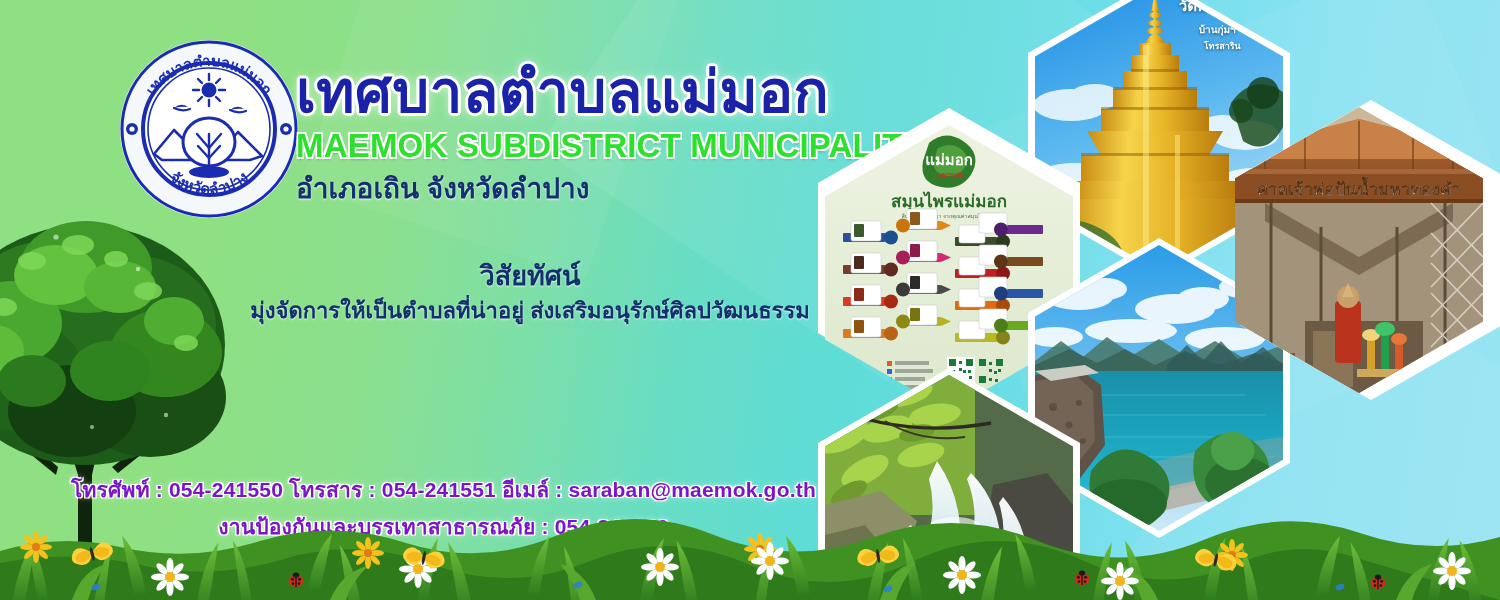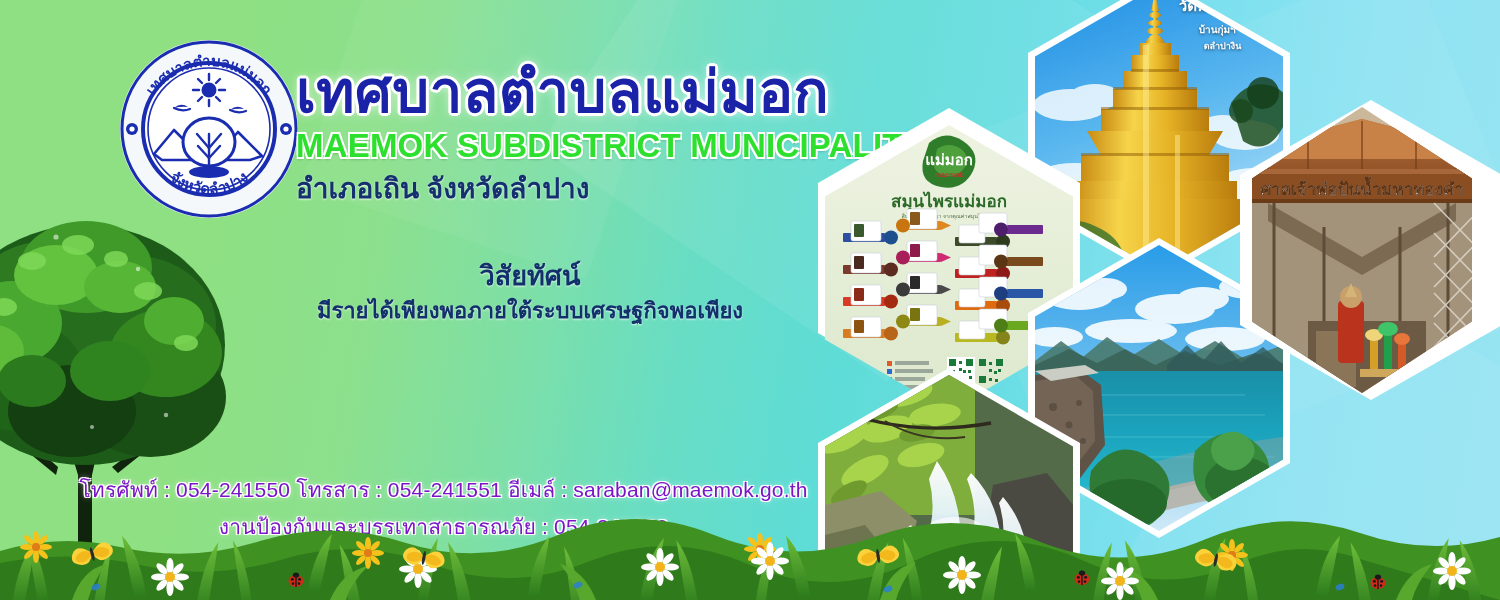--- a/index.html
+++ b/index.html
@@ -115,21 +115,21 @@
 
   
   #contact {
     position: absolute;
     left: 60px; top: 472px;
     width: 760px;
     text-align: center;
   }
   .contact-line {
     font-size: 21px;
-    font-weight: normal;
+    font-weight: bold;
     line-height: 1.75;
     color: #7b16c8;
     letter-spacing: 0.2px;
     text-shadow:
       -1.4px -1.4px 0 #ffffff,  1.4px -1.4px 0 #ffffff,
       -1.4px  1.4px 0 #ffffff,  1.4px  1.4px 0 #ffffff,
        0 0 6px rgba(255,255,255,0.9);
     white-space: nowrap;
     margin-left: 7px;
   }
@@ -156,21 +156,21 @@
   .hex-poster-f { left: 18px;  top: 128px; width: 262px; height: 300px; }
   .hex-poster   { left: 25px;  top: 145px; width: 248px; height: 286px; }
 
   .hex-pagoda-f { left: 228px; top:  -2px; width: 262px; height: 300px; }
   .hex-pagoda   { left: 235px; top:   5px; width: 248px; height: 286px; }
 
   .hex-dam-f    { left: 228px; top: 258px; width: 262px; height: 300px; }
   .hex-dam      { left: 235px; top: 265px; width: 248px; height: 286px; }
 
   .hex-shrine-f { left: 440px; top: 120px; width: 262px; height: 300px; }
-  .hex-shrine   { left: 452px; top: 127px; width: 220px; height: 286px; }
+  .hex-shrine   { left: 435px; top: 127px; width: 248px; height: 286px; }
 
   .hex-falls-f  { left: 18px;  top: 388px; width: 262px; height: 300px; }
   .hex-falls    { left: 25px;  top: 395px; width: 248px; height: 286px; }
 
   .hex-caption {
     position: absolute;
     color: #ffffff;
     font-weight: bold;
     text-shadow: 0 1px 3px rgba(0,0,0,0.6);
     pointer-events: none;
@@ -289,21 +289,21 @@
   </div>
 
   <div id="title-block">
     <div class="th-title">เทศบาลตำบลแม่มอก</div>
     <div class="en-title">MAEMOK SUBDISTRICT MUNICIPALITY</div>
     <div class="sub-title">อำเภอเถิน จังหวัดลำปาง</div>
   </div>
 
   <div id="vision">
     <div class="vision-heading">วิสัยทัศน์</div>
-    <div class="vision-line">มีรายได้เพียงพอภายใต้ระบบเศรษฐกิจพอเพียง</div>
+    <div class="vision-line">มุ่งจัดการให้เป็นตำบลที่น่าอยู่ ส่งเสริมอนุรักษ์ศิลปวัฒนธรรม</div>
   </div>
 
   <div id="contact">
     <div class="contact-line">โทรศัพท์ : 054-241550  โทรสาร : 054-241551 อีเมล์ : saraban@maemok.go.th</div>
     <div class="contact-line">งานป้องกันและบรรเทาสาธารณภัย : 054-241520</div>
   </div>
 
   <div id="hex-cluster">
 
     <div class="hex-frame hex-pagoda-f"></div>
@@ -359,21 +359,21 @@
           <rect x="108" y="60" width="6" height="210"></rect>
           <rect x="140" y="150" width="5" height="120"></rect>
         </g>
         <path d="M0 250 q30 -24 62 -8 q28 12 30 44 L0 286 Z" fill="#2a6c2a" opacity="0.75"></path>
         <path d="M196 118 q18 -26 44 -16 q22 10 8 40 q-16 30 -40 14 z" fill="#1d4f20" opacity="0.85"></path>
         <circle cx="228" cy="108" r="16" fill="#143c18" opacity="0.8"></circle>
         <circle cx="206" cy="126" r="12" fill="#19461c" opacity="0.8"></circle>
       </svg>
       <div class="hex-caption" style="left:58%; top:3%; font-size:15px;">วัดพระธาตุ</div>
       <div class="hex-caption" style="left:66%; top:13%; font-size:10px;">บ้านกุ่มฯ</div>
-      <div class="hex-caption" style="left:68%; top:19%; font-size:9px;">ดลำปางิน</div>
+      <div class="hex-caption" style="left:68%; top:19%; font-size:9px;">โทรสาริน</div>
     </div>
 
     <div class="hex-frame hex-poster-f"></div>
     <div class="hex hex-poster">
       <svg viewBox="0 0 248 286" preserveAspectRatio="xMidYMid slice" xmlns="http://www.w3.org/2000/svg">
         <defs>
           <linearGradient id="posterbg" x1="0" y1="0" x2="0" y2="1">
             <stop offset="0%" stop-color="#eef3e2"></stop>
               <stop offset="55%" stop-color="#e4edd6"></stop>
             <stop offset="100%" stop-color="#dce8cc"></stop>

